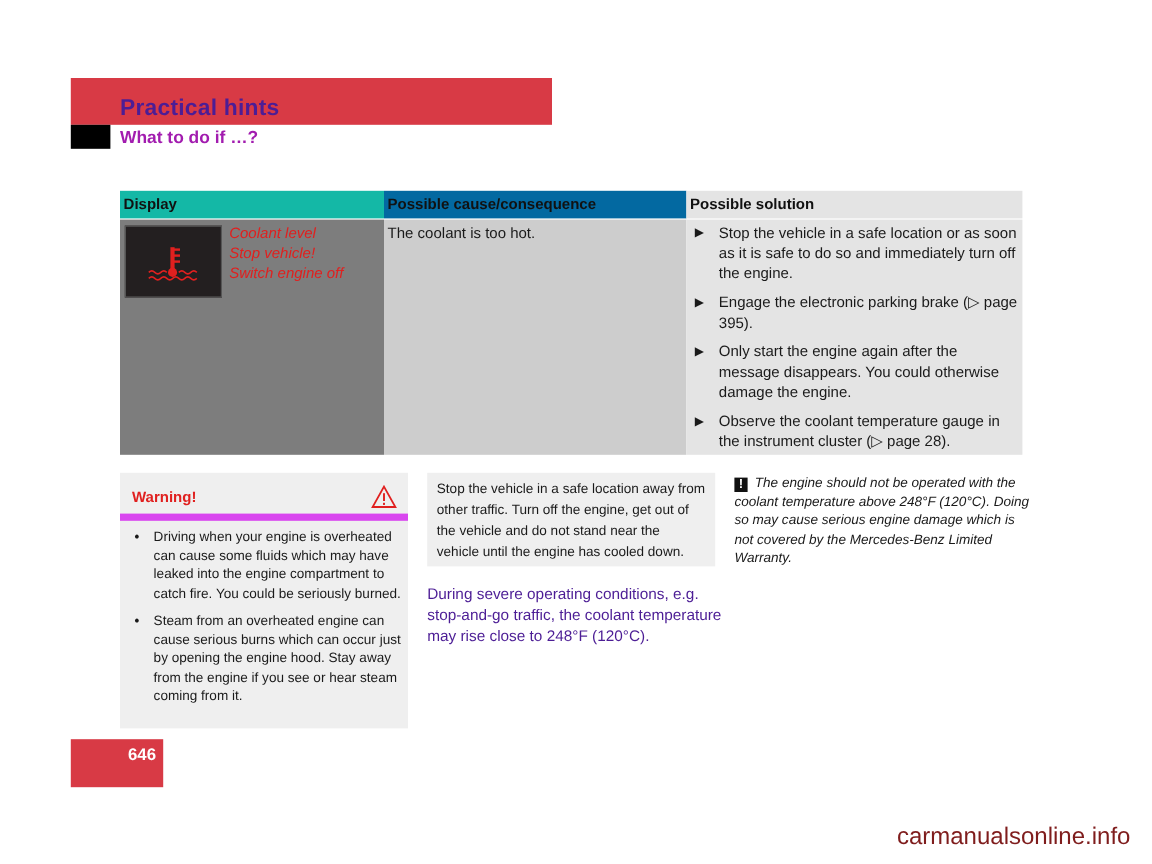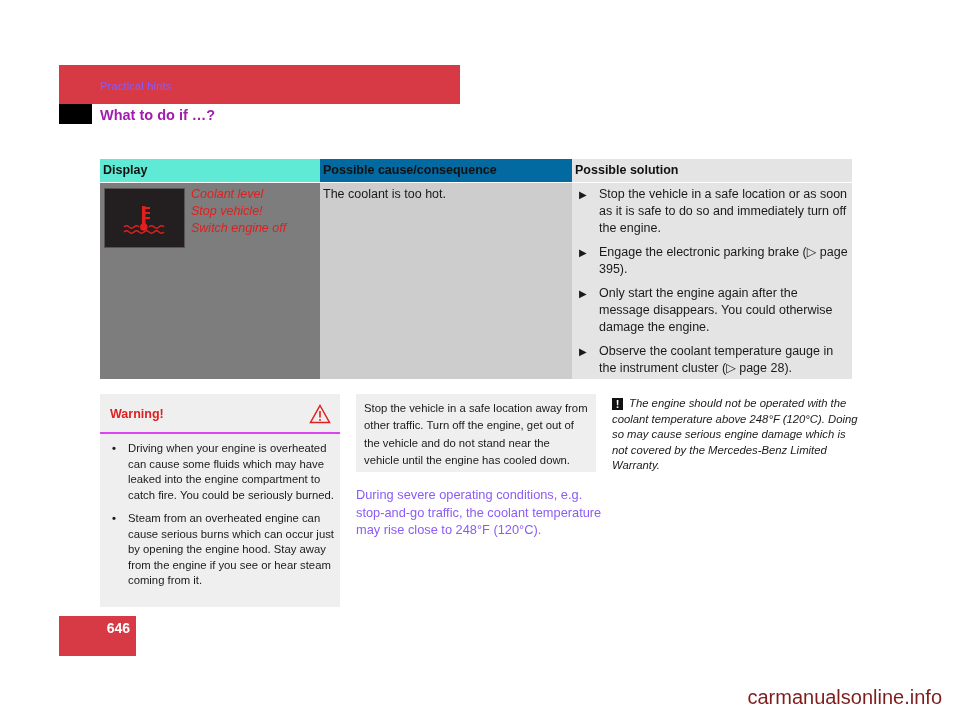--- a/index.html
+++ b/index.html
@@ -8,42 +8,42 @@
       background: #ffffff;
       font-family: "Liberation Sans", "DejaVu Sans", sans-serif;
       color: #1a1a1a;
     }
     .header-band {
       position: absolute; left: 59px; top: 65px; width: 401px; height: 39px;
       background: #d83a45;
     }
     .section-title {
       position: absolute; left: 100px; top: 80px;
-      color: #8b5cf6; font-weight: normal; font-size: 11px; letter-spacing: 0.2px;
+      color: #4c1d95; font-weight: bold; font-size: 19px; letter-spacing: 0.2px;
     }
     .black-tab {
       position: absolute; left: 59px; top: 104px; width: 33px; height: 20px;
       background: #000000;
     }
     .subsection-title {
       position: absolute; left: 100px; top: 107px;
       font-weight: bold; font-size: 14.5px; color: #a21caf;
     }
 
     
     .table {
       position: absolute; left: 100px; top: 159px; width: 752px; height: 220px;
     }
     .thead { position: absolute; left: 0; top: 0; width: 752px; height: 23px; }
     .th {
       position: absolute; top: 0; height: 23px; line-height: 23px;
       font-weight: bold; font-size: 12.5px; padding-left: 3px; box-sizing: border-box;
       color: #111;
     }
-    .th.c1 { left: 0; width: 220px; background: #5eead4; }
+    .th.c1 { left: 0; width: 220px; background: #14b8a6; }
     .th.c2 { left: 220px; width: 252px; background: #0369a1; }
     .th.c3 { left: 472px; width: 280px; background: #e4e4e4; }
     .tbody { position: absolute; left: 0; top: 24px; width: 752px; height: 196px; }
     .td { position: absolute; top: 0; height: 196px; box-sizing: border-box; }
     .td.c1 { left: 0; width: 220px; background: #7d7d7d; }
     .td.c2 { left: 220px; width: 252px; background: #cdcdcd; padding: 3px 3px; font-size: 12.5px; line-height: 17px; }
     .td.c3 { left: 472px; width: 280px; background: #e4e4e4; padding: 3px 3px 0 5px; }
 
     .display-screen {
       position: absolute; left: 4px; top: 5px; width: 79px; height: 58px;
@@ -59,40 +59,40 @@
     .sol-item { position: relative; padding-left: 22px; font-size: 12.5px; line-height: 17px; margin-bottom: 7px; color: #1a1a1a; }
     .sol-item .arrow { position: absolute; left: 2px; top: 0; font-size: 10px; line-height: 17px; }
 
     
     .warning-box {
       position: absolute; left: 100px; top: 394px; width: 240px; height: 213px;
       background: #efefef;
     }
     .warning-head {
       position: absolute; left: 0; top: 0; width: 240px; height: 40px;
-      border-bottom: 2px solid #d946ef; box-sizing: border-box;
+      border-bottom: 6px solid #d946ef; box-sizing: border-box;
     }
     .warning-title {
       position: absolute; left: 10px; top: 13px;
       color: #e0201f; font-weight: bold; font-size: 12.5px;
     }
     .warning-icon { position: absolute; left: 209px; top: 10px; }
     .warning-list { position: absolute; left: 10px; top: 47px; width: 226px; }
     .w-item { position: relative; padding-left: 18px; font-size: 11.3px; line-height: 15.5px; margin-bottom: 8px; }
     .w-item .bullet { position: absolute; left: 2px; top: 0; font-weight: bold; }
 
     
     .note-box {
       position: absolute; left: 356px; top: 394px; width: 240px; height: 78px;
       background: #efefef; box-sizing: border-box; padding: 6px 8px;
       font-size: 11.3px; line-height: 17.3px; color: #1a1a1a;
     }
     .body-text {
       position: absolute; left: 356px; top: 486px; width: 250px;
-      font-size: 12.8px; line-height: 17.5px; color: #8b5cf6;
+      font-size: 12.8px; line-height: 17.5px; color: #4c1d95;
     }
 
     
     .notice {
       position: absolute; left: 612px; top: 396px; width: 246px;
       font-style: italic; font-size: 11.3px; line-height: 15.5px; color: #1a1a1a;
     }
     .notice-icon {
       display: inline-block; width: 11px; height: 12px; background: #111; color: #fff;
       font-style: normal; font-weight: bold; font-size: 11px; line-height: 12px; text-align: center;

